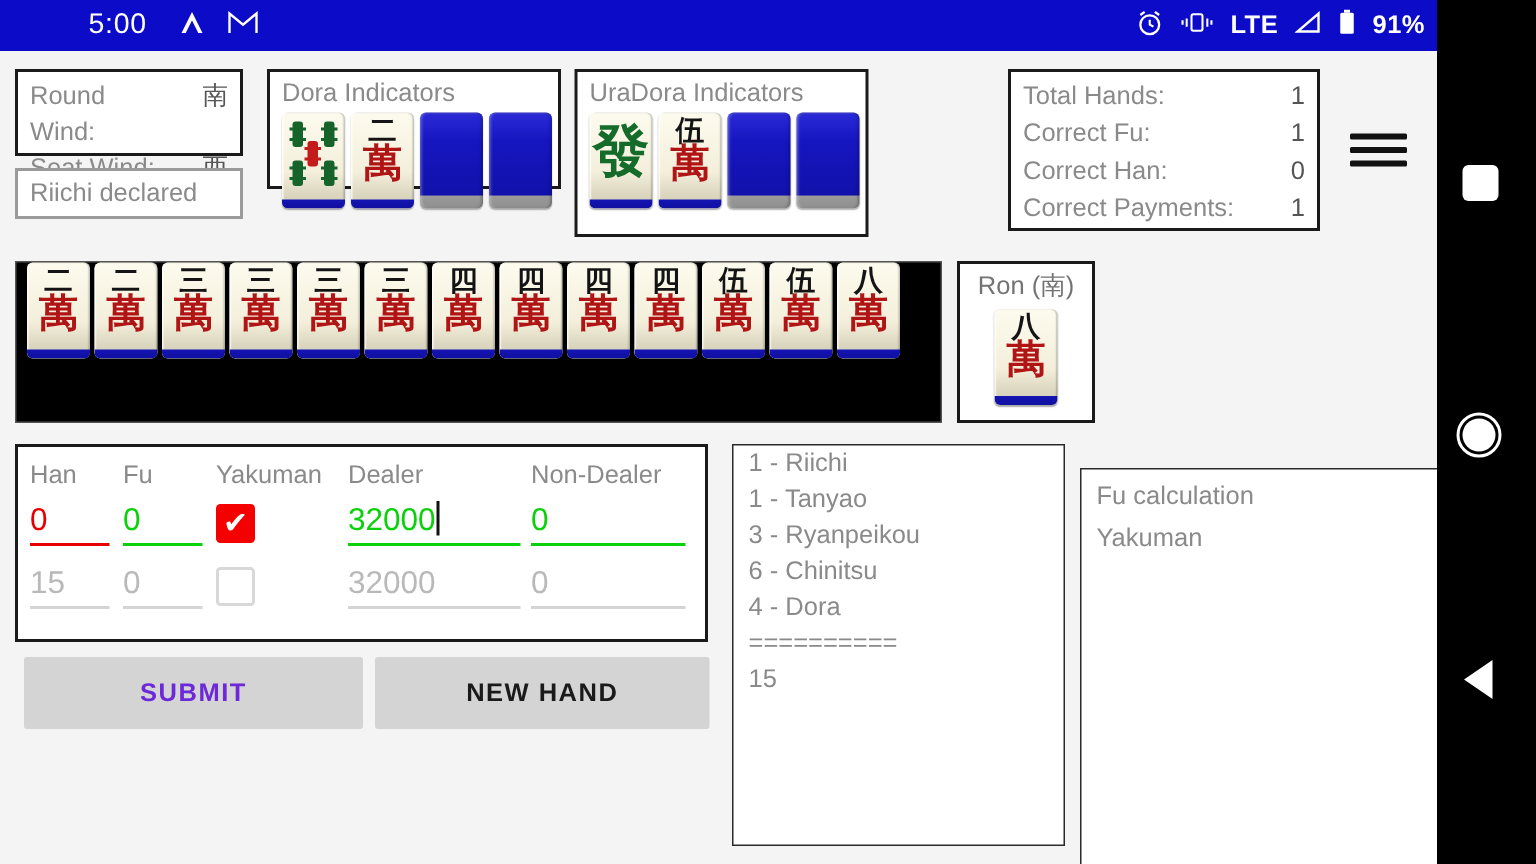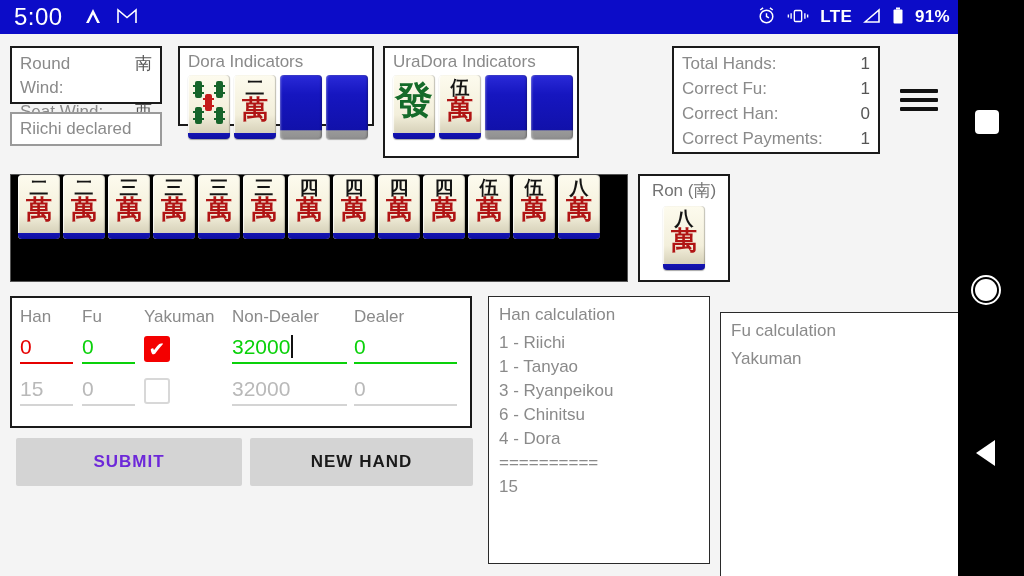--- a/index.html
+++ b/index.html
@@ -10,21 +10,21 @@
     overflow: hidden;
   }
   #root { position: relative; width: 1024px; height: 576px; background: #000; }
 
   
   .statusbar {
     position: absolute; left: 0; top: 0; width: 958px; height: 34px;
     background: #0c0cc8; display: flex; align-items: center;
     color: #fff; padding: 0 8px 0 14px;
   }
-  .sb-time { font-size: 24px; letter-spacing: .5px; }
+  .sb-time { font-size: 19px; letter-spacing: .5px; margin-left: 45px; }
   .sb-left-icons { display: flex; align-items: center; gap: 14px; margin-left: 20px; }
   .sb-spacer { flex: 1; }
   .sb-right { display: flex; align-items: center; gap: 11px; justify-content: center; }
   .sb-batt-text { font-size: 17px; font-weight: 600; letter-spacing: .3px; }
   .glyph { display: inline-block; line-height: 1; }
 
   
   .app {
     position: absolute; left: 0; top: 34px; width: 958px; height: 542px;
     background: #f4f4f4;
@@ -353,22 +353,22 @@
           <span class="man">萬</span>
         </div>
       </div>
     </div>
 
     <div class="panel form">
       <div class="form-grid">
         <div class="f-head">Han</div>
         <div class="f-head">Fu</div>
         <div class="f-head">Yakuman</div>
+        <div class="f-head">Dealer</div>
         <div class="f-head">Non-Dealer</div>
-        <div class="f-head">Dealer</div>
 
         <div class="f-cell">
             <div class="f-input red">0</div>
           </div>
         <div class="f-cell">
             <div class="f-input green">0</div>
           </div>
         <div class="f-cell">
             <div class="chk">✔</div>
           </div>
@@ -394,21 +394,20 @@
         <div class="f-cell">
             <div class="f-input answer wide">0</div>
           </div>
       </div>
     </div>
 
     <button class="btn btn-submit">SUBMIT</button>
     <button class="btn btn-new">NEW HAND</button>
 
     <div class="panel hancalc">
-      <div class="calc-title">Han calculation</div>
       <div class="calc-line">1 - Riichi</div>
       <div class="calc-line">1 - Tanyao</div>
       <div class="calc-line">3 - Ryanpeikou</div>
       <div class="calc-line">6 - Chinitsu</div>
       <div class="calc-line">4 - Dora</div>
       <div class="calc-line">==========</div>
       <div class="calc-line">15</div>
     </div>
 
     <div class="panel fucalc">

